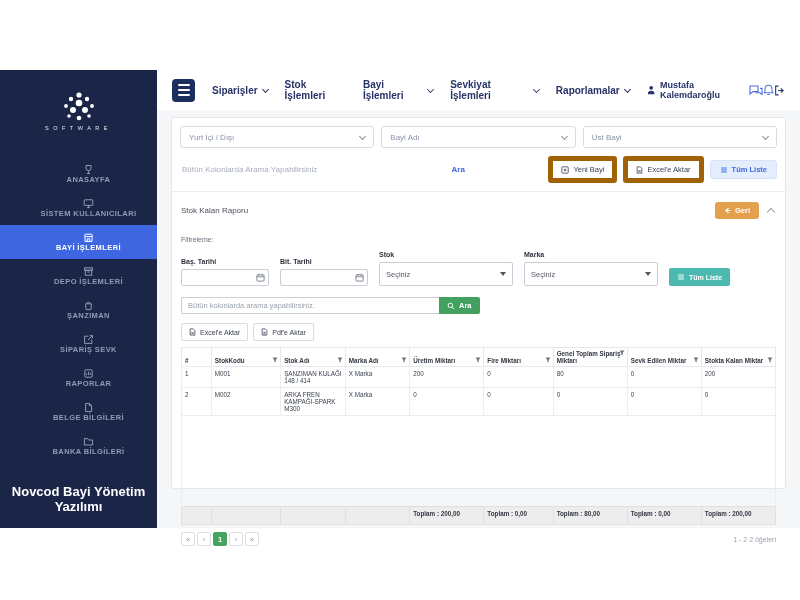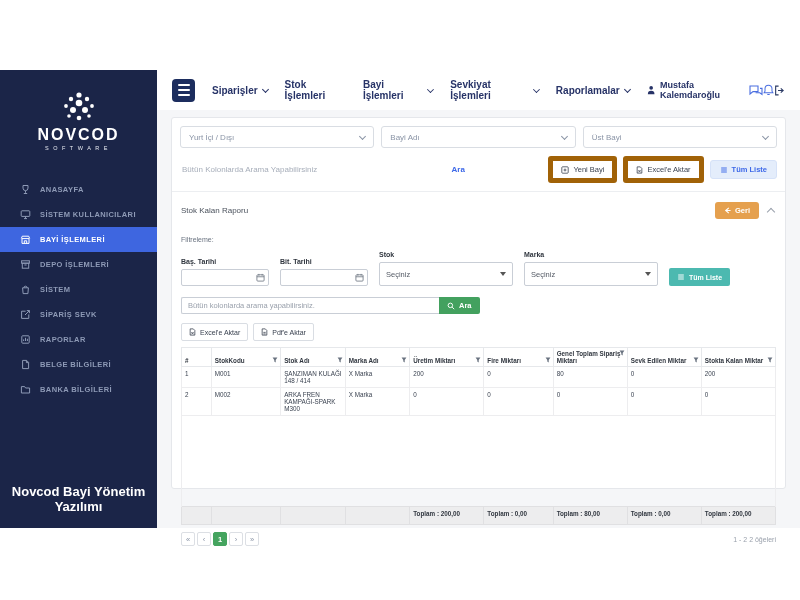--- a/index.html
+++ b/index.html
@@ -5,22 +5,22 @@
   html,body{margin:0;padding:0;width:800px;height:600px;background:#fff;overflow:hidden;
     font-family:"Liberation Sans",sans-serif;-webkit-font-smoothing:antialiased;}
   .app{position:absolute;top:70px;left:0;width:800px;height:458px;display:flex;}
   
   .sidebar{width:157px;background:#1b2548;display:flex;flex-direction:column;flex-shrink:0;}
   .logo{padding-top:20px;text-align:center;color:#fff;}
   .logo svg{display:block;margin:0 auto;}
   .logo-title{font-size:16px;font-weight:bold;letter-spacing:2px;margin-top:2px;}
   .logo-sub{font-size:5.5px;letter-spacing:4.5px;margin-top:1px;color:#e8ebf2;}
   .snav{margin-top:26px;}
-  .snav-item{display:flex;align-items:center;gap:9px;padding:7px 0 7px 20px;
-    font-size:7.5px;font-weight:bold;letter-spacing:.4px;color:#8e9ab6;cursor:pointer;}
+  .snav-item{display:flex;align-items:center;padding:7px 0 7px 20px;
+    font-size:7.5px;font-weight:bold;letter-spacing:.4px;color:#8e9ab6;cursor:pointer;flex-direction:column;}
   .snav-item svg{flex-shrink:0;}
   .snav-item.active{background:#3e66e0;color:#fff;}
   .sidebar-footer{margin-top:auto;text-align:center;padding-bottom:14px;
     font-size:13px;font-weight:bold;color:#fff;}
   
   .main{flex:1;display:flex;flex-direction:column;background:#f5f6f8;min-width:0;}
   .topbar{height:40px;background:#fff;display:flex;align-items:center;padding:0 15px;gap:17px;}
   .hamburger{width:23px;height:23px;background:#1c2d5e;border-radius:4px;display:flex;
     flex-direction:column;justify-content:center;align-items:center;gap:3px;cursor:pointer;border:none;}
   .hamburger span{width:12px;height:2px;background:#fff;border-radius:1px;}
@@ -105,21 +105,20 @@
           <circle cx="23" cy="13" r="3.3"></circle>
             <circle cx="10" cy="16" r="1.9"></circle>
             <circle cx="36" cy="16" r="1.9"></circle>
           <circle cx="17" cy="20" r="3.0"></circle>
             <circle cx="29" cy="20" r="3.0"></circle>
           <circle cx="23" cy="28" r="2.3"></circle>
             <circle cx="13" cy="26" r="1.8"></circle>
             <circle cx="33" cy="26" r="1.8"></circle>
         </g>
       </svg>
-      <div class="logo-title">NOVCOD</div>
       <div class="logo-sub">SOFTWARE</div>
     </div>
 
     <nav class="snav">
       <div class="snav-item">
         <svg width="11" height="11" viewBox="0 0 11 11" fill="none" stroke="currentColor" stroke-width="1">
           <path d="M3 1.5h5v2.6a2.5 2.5 0 0 1-5 0z"></path>
             <path d="M5.5 6.8v2M3.8 9.5h3.4"></path>
           </svg>
         <span>ANASAYFA</span>
@@ -145,21 +144,21 @@
             <rect x="2.3" y="4.2" width="6.4" height="5"></rect>
             <path d="M4.4 6h2.2"></path>
           </svg>
         <span>DEPO İŞLEMLERİ</span>
       </div>
       <div class="snav-item">
         <svg width="11" height="11" viewBox="0 0 11 11" fill="none" stroke="currentColor" stroke-width="1">
           <path d="M2.6 3.8h5.8l-.5 5.8H3.1z"></path>
             <path d="M3.9 3.8a1.6 1.6 0 0 1 3.2 0"></path>
           </svg>
-        <span>SİSTEM</span>
+        <span>ŞANZIMAN</span>
       </div>
       <div class="snav-item">
         <svg width="11" height="11" viewBox="0 0 11 11" fill="none" stroke="currentColor" stroke-width="1">
           <path d="M8.8 5.4V9.4H1.6V2.2h4"></path>
             <path d="M5 6L9.4 1.6M9.4 1.6H6.8M9.4 1.6v2.6"></path>
           </svg>
         <span>SİPARİŞ SEVK</span>
       </div>
       <div class="snav-item">
         <svg width="11" height="11" viewBox="0 0 11 11" fill="none" stroke="currentColor" stroke-width="1">

